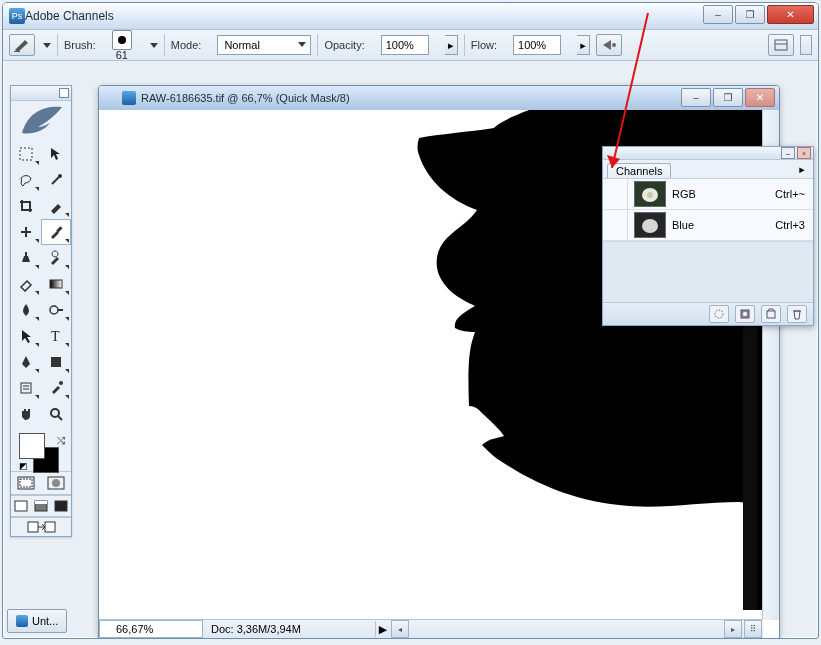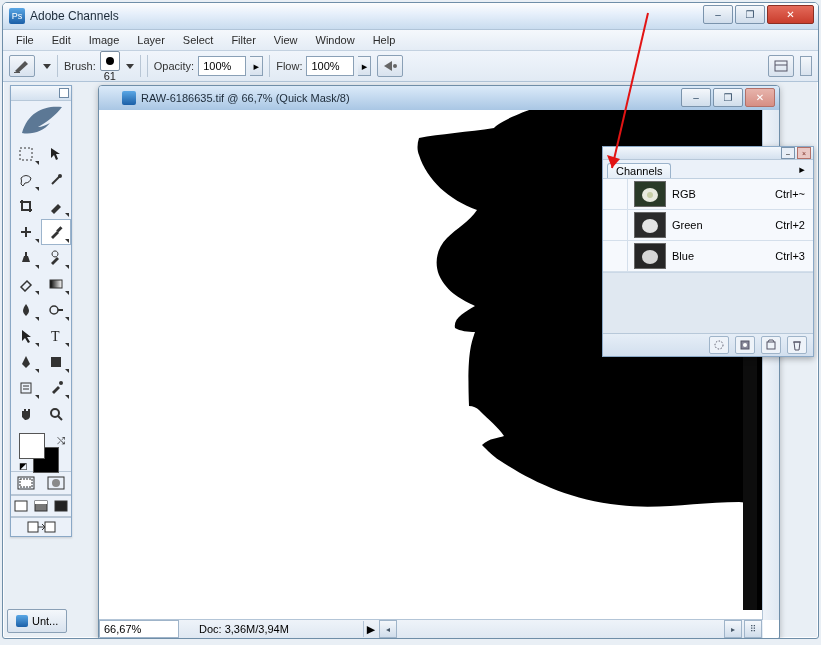--- a/index.html
+++ b/index.html
@@ -17,29 +17,29 @@
     --sel-text:#ffffff;
     --arrow-red:#e21414;
     --gray-rule:#b8c6d5;
     --close-red1:#e46a5a;
     --close-red2:#c93d2d;
     --close-border:#8b2e23;
   }
   html,body{margin:0;padding:0;width:821px;height:645px;font-family:Tahoma,Arial,sans-serif;font-size:11px;background:var(--win-bg);overflow:hidden;color:#000}
   .main-window{position:absolute;left:2px;top:2px;right:2px;bottom:6px;border:1px solid var(--win-border);border-radius:5px 5px 3px 3px;background:var(--win-bg);box-shadow:inset 0 0 0 1px #fcfdff;overflow:hidden}
   .titlebar{height:26px;background:linear-gradient(#fdfdfd,var(--title-grad1) 40%,var(--title-grad2));border-bottom:1px solid #b0c4d8;display:flex;align-items:center;padding:0 6px;position:relative}
-  .titlebar .app-ico{width:16px;height:16px;margin-right:5px;background:linear-gradient(#5aa7e5,#1b5fa7);border-radius:2px;display:flex;align-items:center;justify-content:center;color:#fff;font-size:9px}
+  .titlebar .app-ico{width:16px;height:16px;background:linear-gradient(#5aa7e5,#1b5fa7);border-radius:2px;display:flex;align-items:center;justify-content:center;color:#fff;font-size:9px}
   .titlebar-title{font-size:12px;color:#1c2a38}
   .win-controls{position:absolute;right:4px;top:2px;display:flex;gap:2px}
   .win-btn{width:28px;height:17px;border:1px solid #7a93ac;border-radius:2px;background:linear-gradient(#f4f7fb,#d0ddeb);display:flex;align-items:center;justify-content:center;font-size:10px;color:#37506a}
   .win-btn.close{background:linear-gradient(var(--close-red1),var(--close-red2));border-color:var(--close-border);color:#fff;width:45px}
   .menubar{height:20px;background:linear-gradient(#f5f8fc,#e4ecf5);border-bottom:1px solid #c3d1e0;display:flex;align-items:center;padding:0 4px;gap:0}
   .menuitem{padding:2px 9px;color:var(--menu-text)}
   .options-bar{height:30px;background:linear-gradient(#f0f5fb,#e1eaf4);border-bottom:1px solid #b0c4d8;display:flex;align-items:center;padding:0 6px;gap:6px}
-  .ob-slot{display:flex;align-items:center;gap:4px}
+  .ob-slot{display:flex;align-items:center;gap:16px}
   .ob-label{color:#333}
   .ob-preview{width:18px;height:18px;border:1px solid #7b8ea2;background:#fff;border-radius:2px;display:flex;align-items:center;justify-content:center}
   .brush-dot{width:8px;height:8px;background:#000;border-radius:50%}
   .brush-num{font-size:11px;color:#222;text-align:center;line-height:9px;margin-top:1px}
   .brush-dd{display:flex;flex-direction:column;align-items:center}
   .dd-arrow{width:0;height:0;border-left:4px solid transparent;border-right:4px solid transparent;border-top:5px solid #3b3b3b;margin-left:2px}
   .ob-select{height:18px;border:1px solid #8aa0b6;background:#fff;display:flex;align-items:center;padding:0 16px 0 6px;position:relative;min-width:70px}
   .ob-select .dd-arrow{position:absolute;right:4px;top:6px}
   .ob-field{height:18px;border:1px solid #8aa0b6;background:#fff;padding:0 4px;display:flex;align-items:center;min-width:38px}
   .ob-step{width:12px;height:18px;border:1px solid #8aa0b6;border-left:none;background:linear-gradient(#f4f7fb,#d8e2ee);display:flex;align-items:center;justify-content:center}
@@ -71,21 +71,21 @@
   .doc-window{position:absolute;left:95px;top:82px;width:680px;height:552px;border:1px solid var(--win-border);border-radius:4px 4px 2px 2px;background:#fff;box-shadow:0 2px 6px rgba(0,0,0,.25);overflow:hidden}
   .doc-title{height:24px;background:linear-gradient(var(--title-grad-doc1),var(--title-grad-doc2));border-bottom:1px solid #8aa7c4;display:flex;align-items:center;padding:0 23px;position:relative}
   .doc-title .app-ico{width:14px;height:14px;margin-right:5px}
   .doc-title-title{color:#1c2a38}
   .doc-canvas-wrap{position:absolute;left:0;top:24px;right:16px;bottom:18px;background:#fff;overflow:hidden}
   .doc-canvas-wrap svg{position:absolute;left:0;top:0}
   .doc-scroll-v{position:absolute;right:0;top:24px;bottom:18px;width:16px;background:linear-gradient(90deg,#eef3f9,#dfe8f2);border-left:1px solid #b3c5d7}
   .doc-scroll-h{position:absolute;left:0;right:16px;bottom:0;height:18px;background:linear-gradient(#eef3f9,#dfe8f2);border-top:1px solid #b3c5d7;display:flex;align-items:center}
   .sb-btn{width:16px;height:16px;border:1px solid #9fb4c9;background:linear-gradient(#f4f7fb,#d0ddeb);margin:0 1px;display:flex;align-items:center;justify-content:center;font-size:8px;color:#456}
   .sb-track{flex:1;height:14px;position:relative}
-  .status-zoom{width:70px;height:16px;border:1px solid #9fb4c9;background:#fff;display:flex;align-items:center;padding:0 4px;margin-right:16px}
+  .status-zoom{width:70px;height:16px;border:1px solid #9fb4c9;background:#fff;display:flex;align-items:center;padding:0 16px;margin-right:4px}
   .status-doc{width:160px;height:16px;background:transparent;display:flex;align-items:center;padding:0 4px;border-right:1px solid #b3c5d7}
   .status-arrow{width:14px;text-align:center}
 
   
   .channels-panel{position:absolute;left:599px;top:143px;width:210px;border:1px solid var(--panel-border);background:var(--panel-bg);box-shadow:0 2px 6px rgba(0,0,0,.3)}
   .panel-top{height:12px;background:linear-gradient(#f2f7fc,#d4e1ef);border-bottom:1px solid #b7c8d9;display:flex;justify-content:flex-end;align-items:center;gap:2px;padding-right:2px}
   .panel-top .pbtn{width:12px;height:10px;border:1px solid #7a93ac;background:#e8eef6;font-size:7px;display:flex;align-items:center;justify-content:center}
   .panel-top .pbtn.x{background:#e9c8c5;border-color:#b27068;color:#7a2b22}
   .panel-tab{height:18px;display:flex;align-items:center;position:relative}
   .panel-tab-label{background:linear-gradient(#f6fafe,#e4edf7);border:1px solid #9bb3cb;border-bottom:none;border-radius:3px 3px 0 0;padding:1px 8px;margin-left:4px;position:relative;top:1px}
@@ -122,31 +122,20 @@
         <span>Ps</span>
       </div>
     <div class="titlebar-title">Adobe Channels</div>
     <div class="win-controls">
       <div class="win-btn">–</div>
       <div class="win-btn">❐</div>
       <div class="win-btn close">✕</div>
     </div>
   </div>
 
-  <div class="menubar">
-    <div class="menuitem">File</div>
-    <div class="menuitem">Edit</div>
-    <div class="menuitem">Image</div>
-    <div class="menuitem">Layer</div>
-    <div class="menuitem">Select</div>
-    <div class="menuitem">Filter</div>
-    <div class="menuitem">View</div>
-    <div class="menuitem">Window</div>
-    <div class="menuitem">Help</div>
-  </div>
 
   <div class="options-bar">
     <div class="ob-ico">
       <svg width="16" height="14" class="mini-svg">
           <path d="M1 12 L11 2 L14 5 L4 14 Z" fill="#555"></path>
           <rect x="0" y="13" width="6" height="1" fill="#555"></rect>
         </svg>
     </div>
     <div class="dd-arrow"></div>
     <div class="ob-sep"></div>
@@ -154,20 +143,27 @@
       <span class="ob-label">Brush:</span>
       <div class="brush-dd">
         <div class="ob-preview">
             <div class="brush-dot"></div>
           </div>
         <div class="brush-num">61</div>
       </div>
       <div class="dd-arrow"></div>
     </div>
     <div class="ob-sep"></div>
+    <div class="ob-slot">
+      <span class="ob-label">Mode:</span>
+      <div class="ob-select">
+        <span>Normal</span>
+        <div class="dd-arrow"></div>
+      </div>
+    </div>
     <div class="ob-sep"></div>
     <div class="ob-slot">
       <span class="ob-label">Opacity:</span>
       <div class="ob-field">
           <span>100%</span>
         </div>
       <div class="ob-step">▸</div>
     </div>
     <div class="ob-sep"></div>
     <div class="ob-slot">
@@ -469,31 +465,20 @@
               <rect width="30" height="24" fill="#2a3a28"></rect>
               <ellipse cx="15" cy="13" rx="8" ry="7" fill="#e8eadf"></ellipse>
               <ellipse cx="15" cy="13" rx="3" ry="3" fill="#c7cea6"></ellipse>
             </svg>
           </div>
         <div class="ch-name">RGB</div>
         <div class="ch-short">Ctrl+~</div>
       </div>
 
 
-      <div class="ch-row">
-        <div class="ch-vis"></div>
-        <div class="ch-thumb">
-            <svg width="30" height="24">
-              <rect width="30" height="24" fill="#2b2b2b"></rect>
-              <ellipse cx="15" cy="13" rx="8" ry="7" fill="#e4e4e4"></ellipse>
-            </svg>
-          </div>
-        <div class="ch-name">Green</div>
-        <div class="ch-short">Ctrl+2</div>
-      </div>
 
       <div class="ch-row">
         <div class="ch-vis"></div>
         <div class="ch-thumb">
             <svg width="30" height="24">
               <rect width="30" height="24" fill="#262626"></rect>
               <ellipse cx="15" cy="13" rx="8" ry="7" fill="#d6d6d6"></ellipse>
             </svg>
           </div>
         <div class="ch-name">Blue</div>

